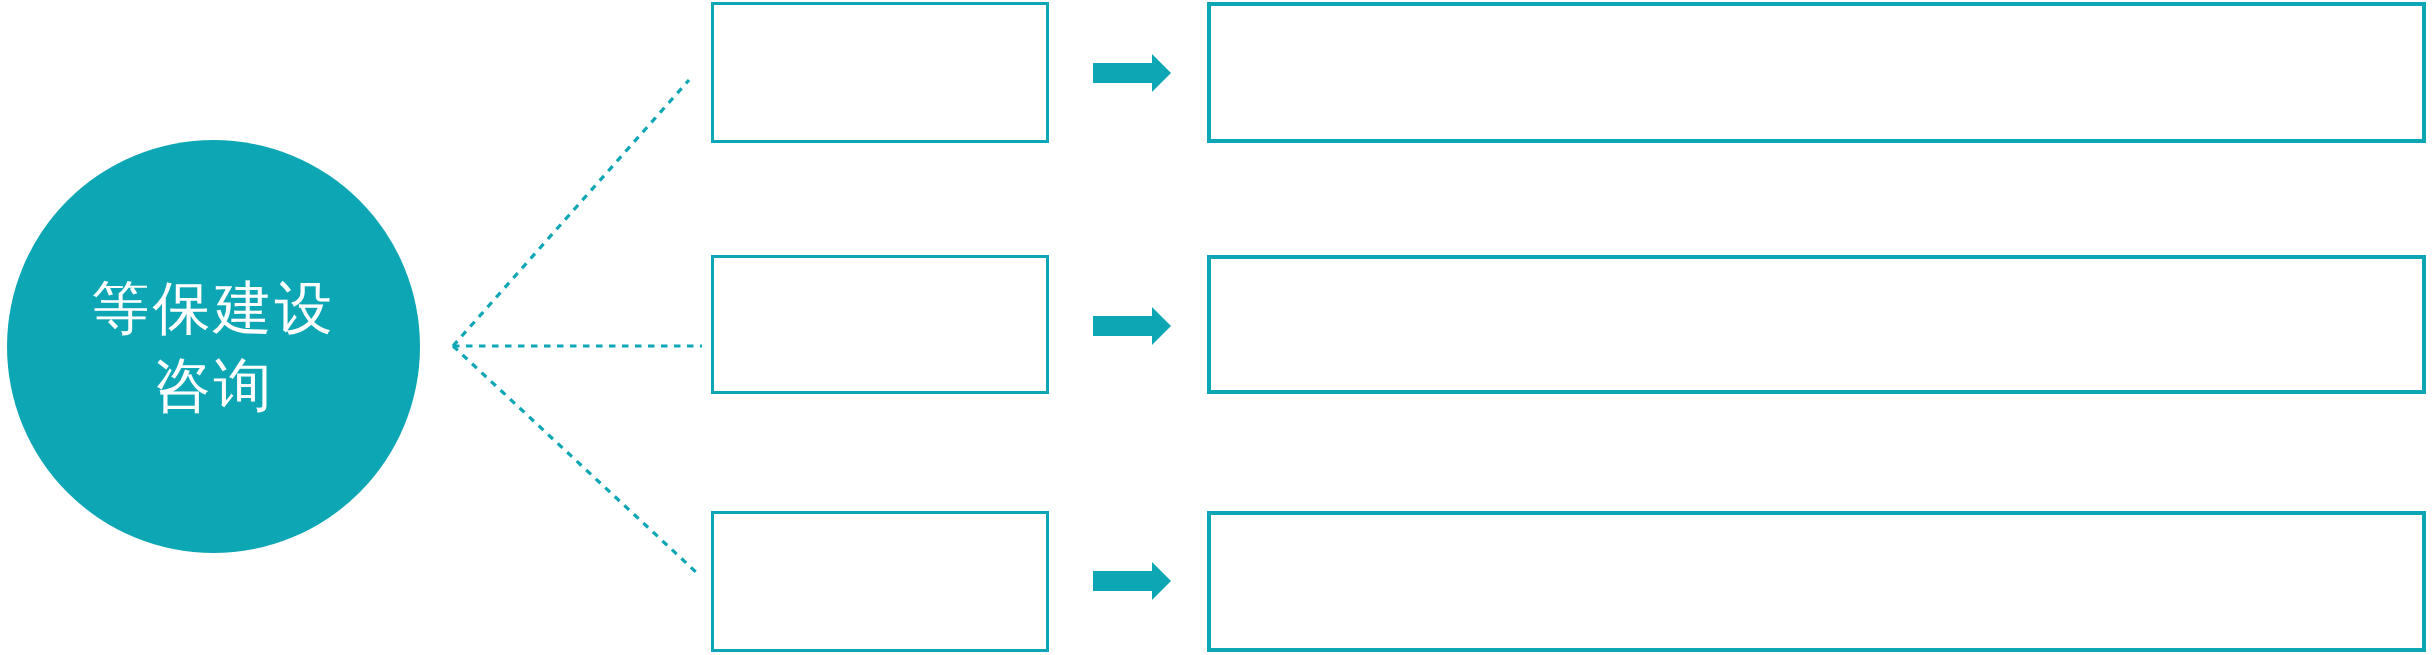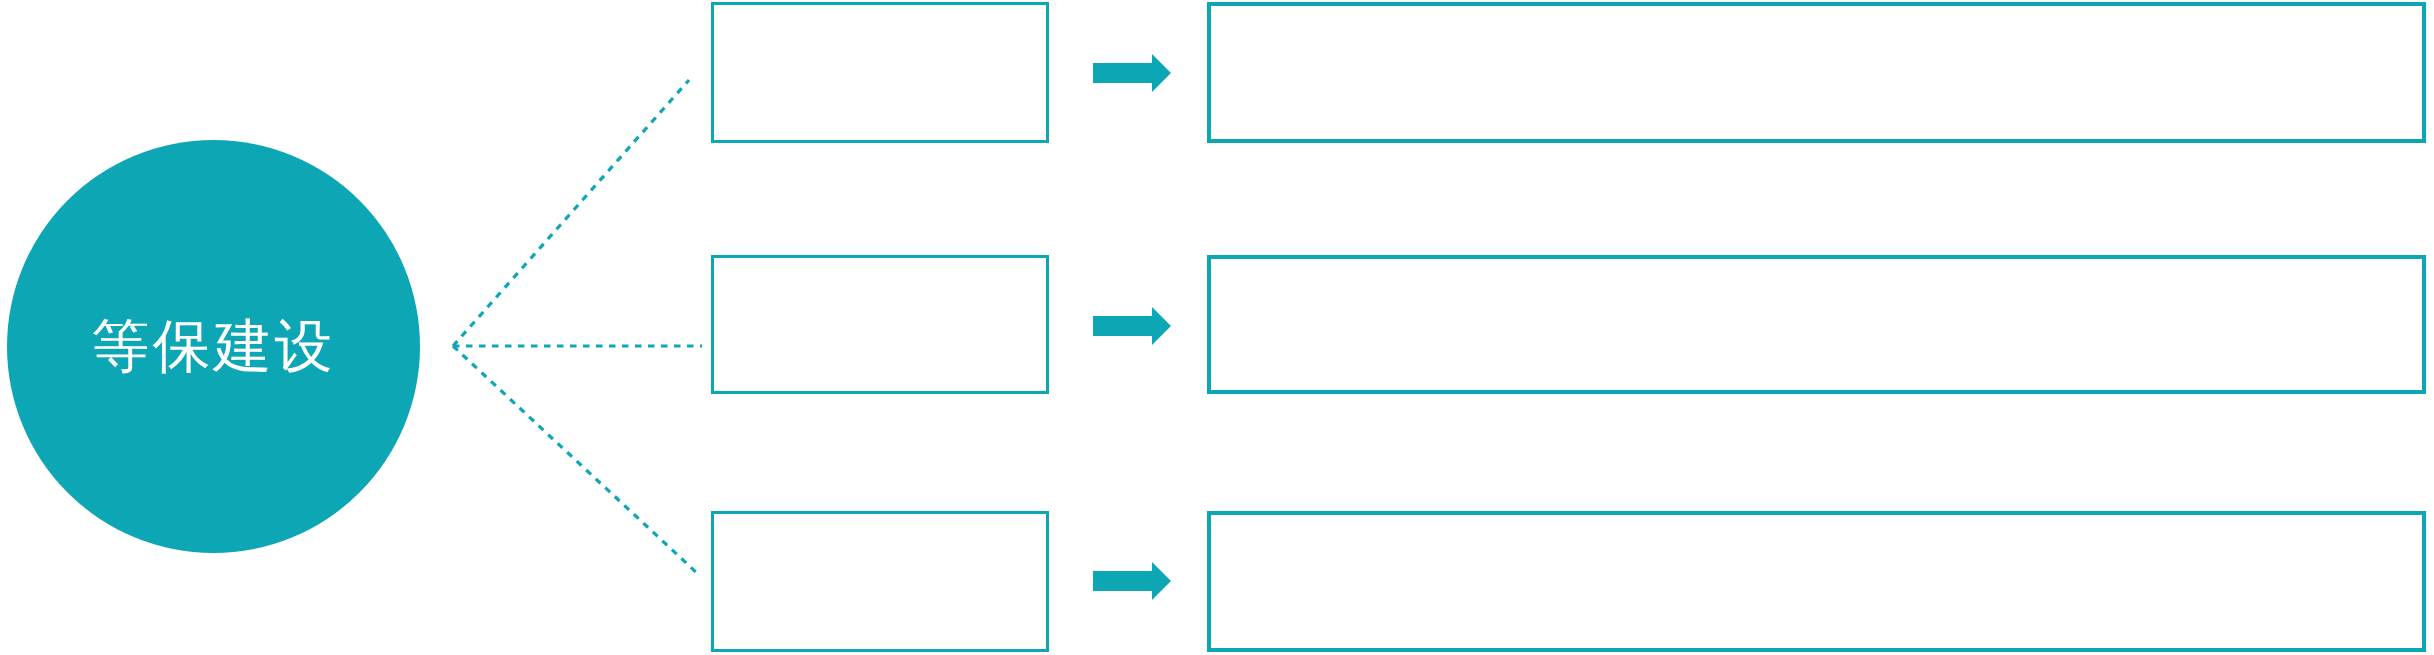--- a/index.html
+++ b/index.html
@@ -86,20 +86,21 @@
   .arrow-r2 { top: 307px; }
   .arrow-r3 { top: 562px; }
 </style>
 </head>
 <body>
 
 <div class="stage">
 
   <div class="hub">
     <span>等保建设</span>
+    <span>咨询</span>
   </div>
 
   <svg class="connectors" viewBox="0 0 2434 655">
     <line x1="453" y1="346" x2="689" y2="80"></line>
     <line x1="453" y1="346" x2="702" y2="346"></line>
     <line x1="453" y1="346" x2="697" y2="573"></line>
   </svg>
 
   <div class="small-box row1"></div>
   <svg class="arrow arrow-r1" viewBox="0 0 78 38">

